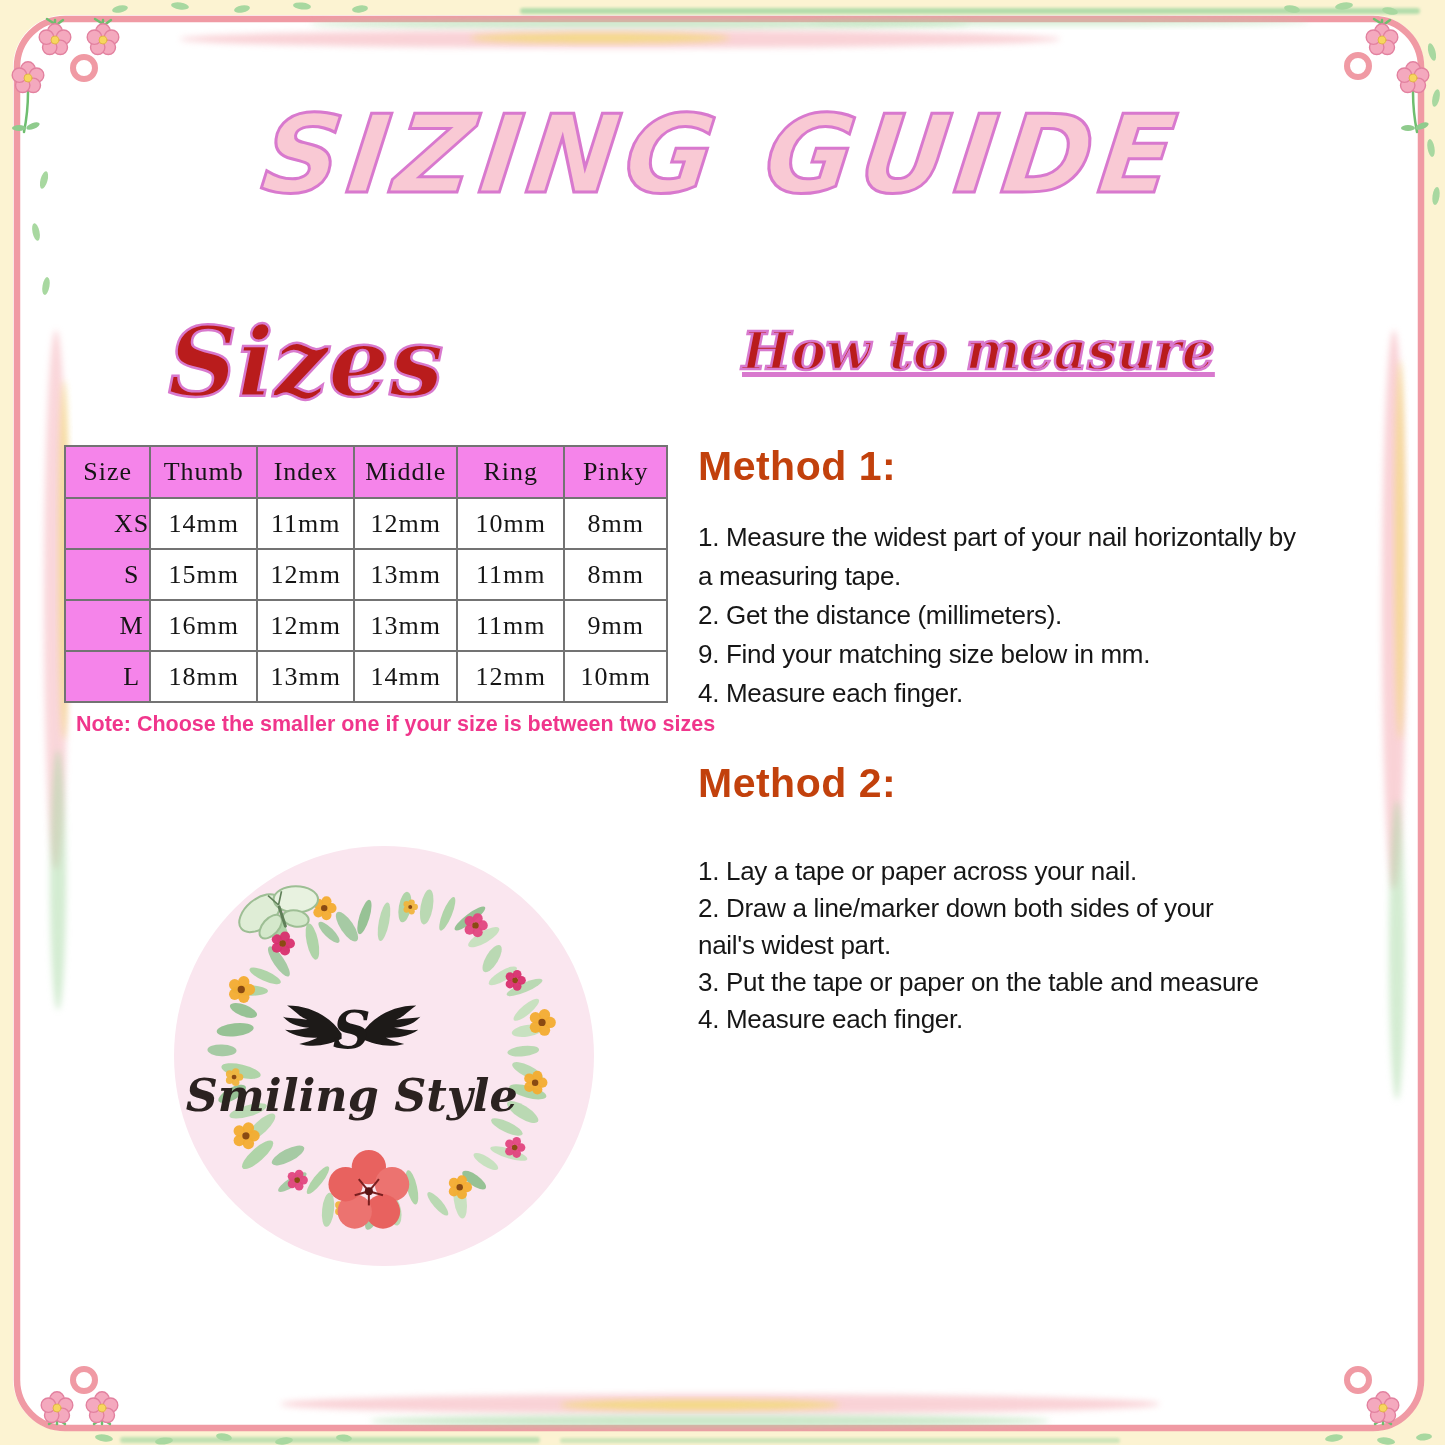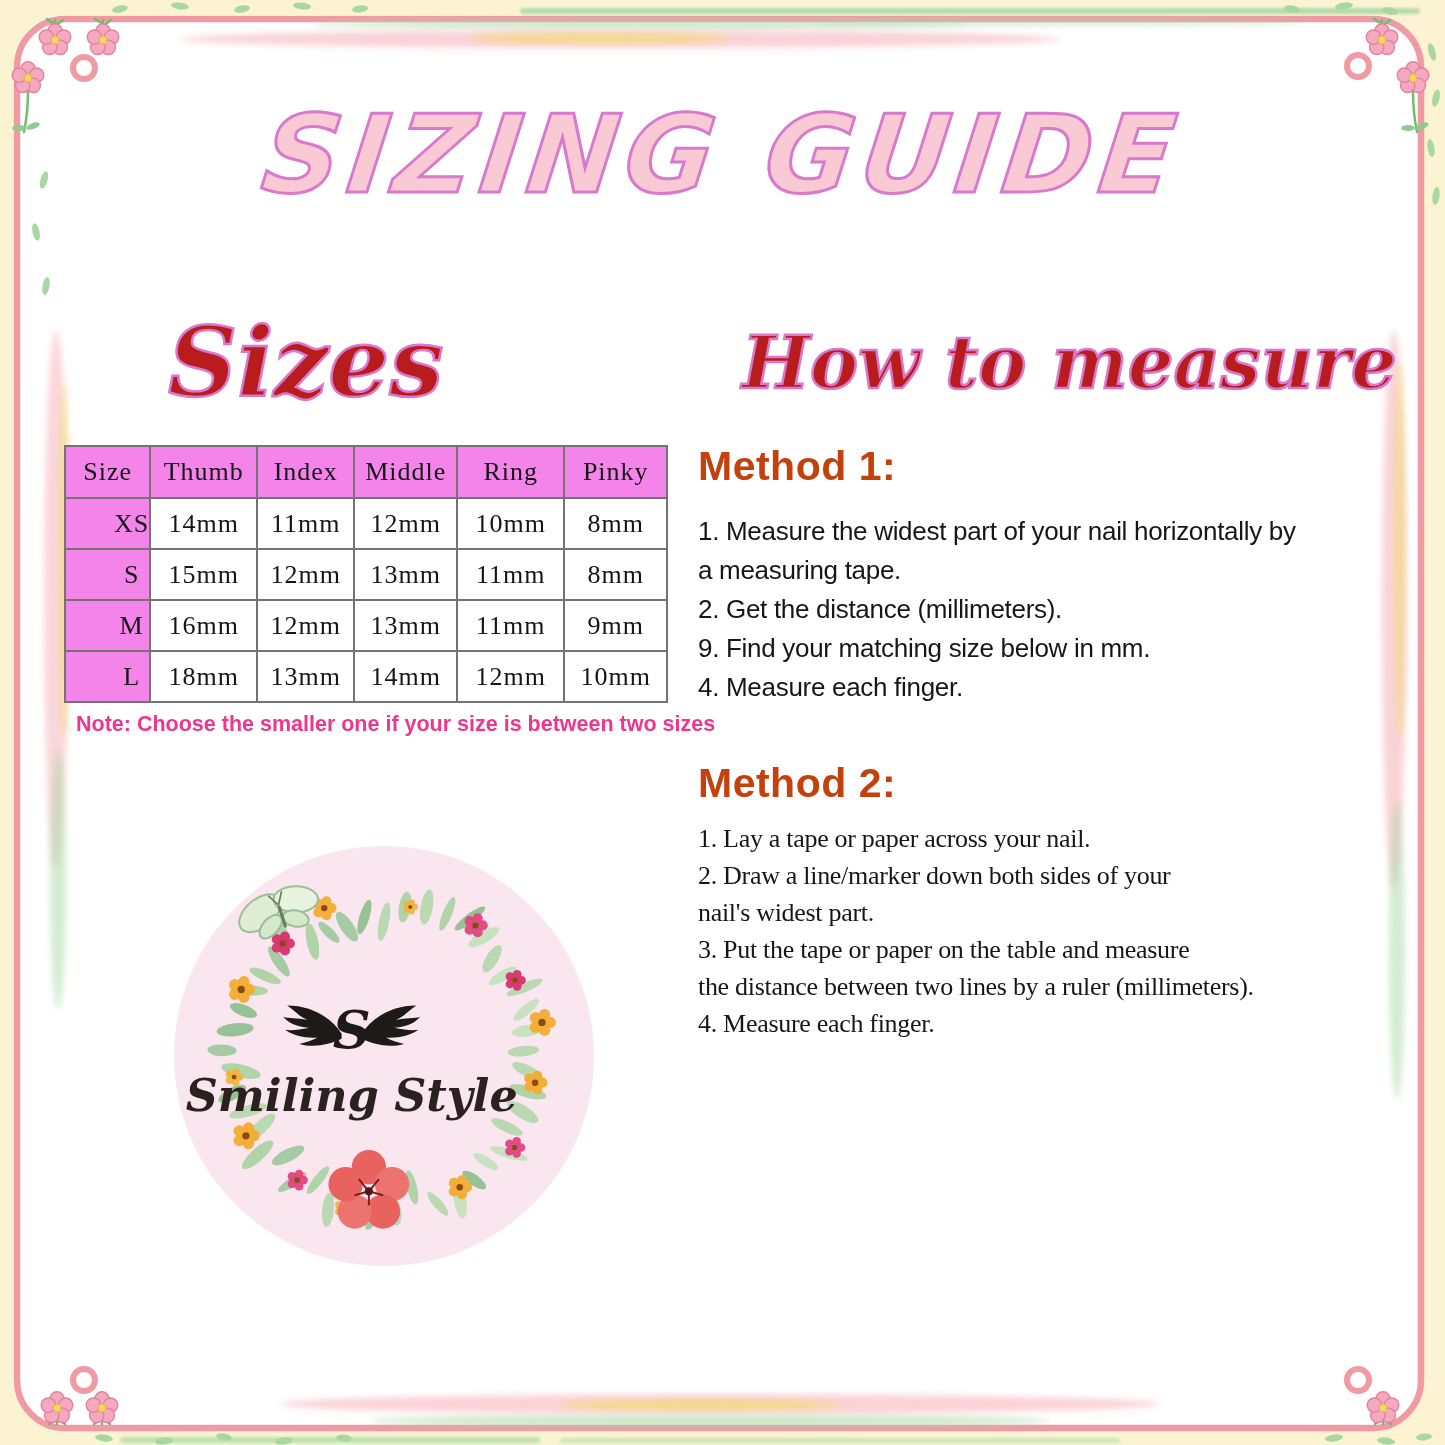--- a/index.html
+++ b/index.html
@@ -15,21 +15,21 @@
     font-family:"DejaVu Sans",sans-serif;font-style:italic;font-weight:900;
     font-size:108px;letter-spacing:7px;transform:skewX(-7deg);
     color:#F9C9D4;-webkit-text-stroke:3px #D879CE;white-space:nowrap;
   }
   
   .script{
     position:absolute;font-family:"DejaVu Serif",serif;font-style:italic;font-weight:700;
     color:#b91c1c;-webkit-text-stroke:2.5px #D879CE;white-space:nowrap;
   }
   .script.sizes{left:168px;top:306px;font-size:96px;}
-  .script.how{left:742px;top:320px;font-size:72px;}
+  .script.how{left:742px;top:320px;font-size:52px;text-decoration:underline;}
   
   .size-table{
     position:absolute;left:64px;top:445px;border-collapse:collapse;
     font-family:"Liberation Serif",serif;font-size:26px;color:#151515;
     table-layout:fixed;
   }
   .size-table td{
     border:2px solid #737373;text-align:center;vertical-align:middle;
     height:49px;padding:0;letter-spacing:1px;
   }
@@ -40,25 +40,25 @@
     color:#F0368C;white-space:nowrap;letter-spacing:0px;
   }
   
   .method{position:absolute;left:698px;width:720px;}
   .method.m1{top:443px;}
   .method.m2{top:760px;}
   .method-title{
     font-size:41px;font-weight:600;color:#c2410c;letter-spacing:0.5px;
     font-family:"Liberation Sans",sans-serif;
   }
-  .m-steps{margin-top:22px;color:#161616;font-size:26px;letter-spacing:-0.3px;}
+  .m-steps{margin-top:28px;color:#161616;font-size:26px;letter-spacing:-0.3px;}
   .m1 .m-steps .step-line{line-height:39px;}
   .m2 .m-steps .step-line{line-height:37px;}
   .step-line{white-space:nowrap;}
-  .m2 .m-steps{margin-top:13px;font-family:Liberation Serif, serif;}
+  .m2 .m-steps{margin-top:46px;}
   
   .logo{position:absolute;left:172px;top:842px;width:424px;height:424px;}
 </style>
 </head>
 <body>
 
 <div class="canvas">
 
   <svg class="frame" width="1445" height="1445" viewBox="0 0 1445 1445">
     <defs>
@@ -240,21 +240,20 @@
       </div>
   </div>
 
   <div class="method m2">
     <div class="method-title">Method 2:</div>
     <div class="m-steps">
         <div class="step-line">1. Lay a tape or paper across your nail.</div>
         <div class="step-line">2. Draw a line/marker down both sides of your</div>
         <div class="step-line">nail's widest part.</div>
         <div class="step-line">3. Put the tape or paper on the table and measure</div>
-        <div class="step-line">the distance between two lines by a ruler (millimeters).</div>
         <div class="step-line">4. Measure each finger.</div>
       </div>
   </div>
 
   <svg class="logo" viewBox="0 0 420 420">
     <circle cx="210" cy="212" r="208" fill="#FAE6EF"></circle>
     <g id="wreath-leaves">
         <ellipse cx="210.0" cy="79.0" rx="19.4" ry="5.1" fill="#B3D7AC" opacity="0.9" transform="rotate(101 210.0 79.0)"></ellipse>
         <ellipse cx="230.7" cy="64.5" rx="15.3" ry="6.0" fill="#A6D2A0" opacity="0.9" transform="rotate(100 230.7 64.5)"></ellipse>
         <ellipse cx="252.3" cy="64.4" rx="17.5" ry="6.1" fill="#B3D7AC" opacity="0.9" transform="rotate(100 252.3 64.4)"></ellipse>

